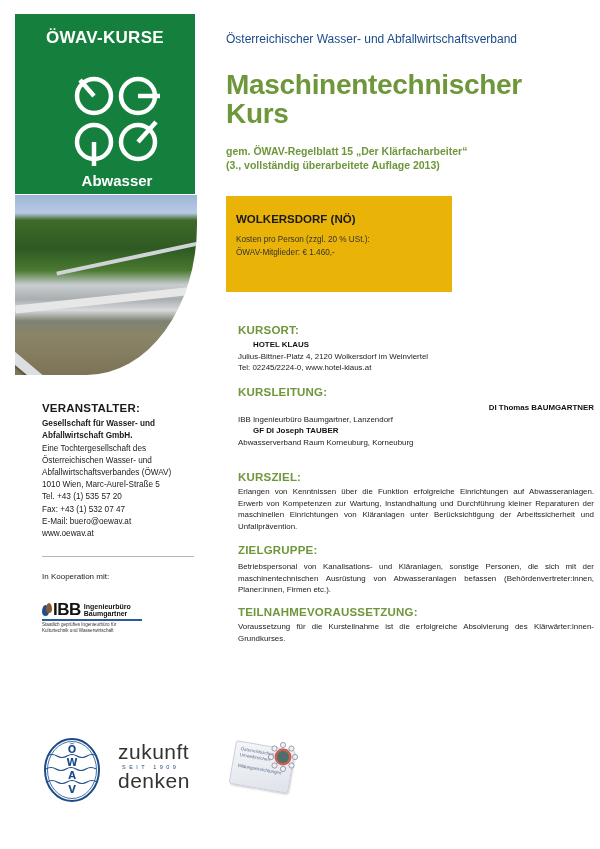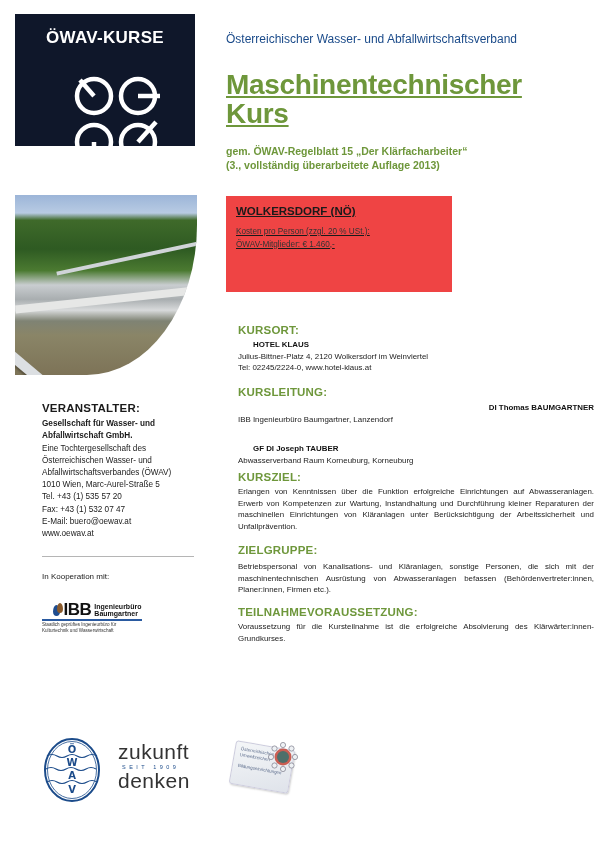--- a/index.html
+++ b/index.html
@@ -1,22 +1,22 @@
 <!DOCTYPE html>
 <html><head>
 <meta charset="utf-8">
 <style>
   * { margin: 0; padding: 0; box-sizing: border-box; }
   html, body { width: 600px; height: 849px; background: #ffffff; overflow: hidden; }
   body { position: relative; font-family: "Liberation Sans", "DejaVu Sans", sans-serif; color: #1a1a1a; }
 
   
   .brand-panel {
-    position: absolute; left: 15px; top: 14px; width: 180px; height: 132px;
-    background: #0f172a; color: #fff; text-align: center;
+    position: absolute; left: 15px; top: 14px; width: 180px; height: 180px;
+    background: #15803d; color: #fff; text-align: center;
   }
   .brand-title { position: absolute; top: 14px; left: 0; width: 100%; font-size: 17px; font-weight: bold; letter-spacing: 0.3px; }
   .brand-logo { position: absolute; top: 58px; left: 57px; width: 90px; height: 96px; }
   .brand-sub { position: absolute; top: 158px; left: 0; width: 100%; font-size: 15px; font-weight: bold; padding-left: 24px; }
 
   
   .photo {
     position: absolute; left: 15px; top: 195px; width: 182px; height: 180px;
     border-bottom-right-radius: 110px 150px; overflow: hidden;
     background: linear-gradient(180deg, #9cb5d8 0%, #b8cbe3 10%, #3f6a2a 14%, #2e5a22 30%, #4b7a31 42%, #c9cdd0 50%, #a9aeb0 58%, #d8dadb 64%, #7f8374 70%, #8a8567 78%, #7d7357 100%);
@@ -26,36 +26,36 @@
   .photo .walkway { position: absolute; left: 0; top: 100px; width: 200px; height: 8px; background: #e6e7e6; transform: rotate(-6deg); }
 
   
   .org { position: absolute; left: 42px; top: 402px; width: 160px; font-size: 8.2px; line-height: 12.2px; }
   .org h3 { font-size: 11.5px; font-weight: bold; margin-bottom: 4px; letter-spacing: 0.2px; }
   .org .bold { font-weight: bold; }
   .divider { position: absolute; left: 42px; top: 556px; width: 152px; height: 1px; background: #b5b5b5; }
   .coop-label { position: absolute; left: 42px; top: 572px; font-size: 8px; }
 
   .ibb { position: absolute; left: 42px; top: 602px; width: 110px; }
-  .ibb-row { display: flex; align-items: center; justify-content: center; }
+  .ibb-row { display: flex; align-items: center; }
   .ibb-drops { width: 10px; height: 14px; position: relative; margin-right: 1px; }
   .ibb-drops::before { content: ""; position: absolute; left: 0; top: 2px; width: 7px; height: 11px; background: #1f4d8f; border-radius: 50% 50% 50% 50% / 60% 60% 40% 40%; }
   .ibb-drops::after { content: ""; position: absolute; left: 4px; top: 0; width: 6px; height: 10px; background: #8a5a2b; border-radius: 50% 50% 50% 50% / 60% 60% 40% 40%; }
   .ibb-mark { font-size: 17px; font-weight: bold; color: #111; letter-spacing: -0.5px; line-height: 16px; }
   .ibb-name { font-size: 7px; font-weight: bold; line-height: 7.5px; margin-left: 3px; color: #111; }
   .ibb-line { height: 2px; background: #2a5aa0; margin-top: 1px; width: 100px; }
   .ibb-desc { font-size: 4.6px; line-height: 5.5px; color: #333; margin-top: 1px; }
 
   
   .right { position: absolute; left: 226px; }
   .org-name { top: 32px; font-size: 12px; color: #1b4b8a; }
-  .title { top: 70px; font-size: 28px; font-weight: bold; color: #6e973b; line-height: 29px; letter-spacing: -0.3px; text-decoration: underline; }
+  .title { top: 70px; font-size: 28px; font-weight: bold; color: #6e973b; line-height: 29px; letter-spacing: -0.3px; }
   .subtitle { top: 144px; font-size: 10.5px; font-weight: bold; color: #6e973b; line-height: 14px; }
 
-  .infobox { position: absolute; left: 226px; top: 196px; width: 226px; height: 96px; background: #ef4444; padding: 8px 10px; text-decoration: underline; }
+  .infobox { position: absolute; left: 226px; top: 196px; width: 226px; height: 96px; background: #eab308; padding: 16px 10px; }
   .infobox .place { font-size: 11.5px; font-weight: bold; line-height: 14px; }
   .infobox .cost { margin-top: 8px; font-size: 8.2px; line-height: 12.5px; color: #333; }
 
   .section { position: absolute; left: 238px; width: 356px; }
   .section h2 { font-size: 11.5px; font-weight: bold; color: #6e973b; letter-spacing: 0.2px; margin-bottom: 3px; }
   .section p { font-size: 7.9px; line-height: 11.6px; color: #222; }
   .section .b { font-weight: bold; color: #111; padding-left: 15px; }
   .justify { text-align: justify; }
 
   
@@ -150,21 +150,21 @@
   <h2>KURSORT:</h2>
   <p class="b">HOTEL KLAUS</p>
   <p>Julius-Bittner-Platz 4, 2120 Wolkersdorf im Weinviertel</p>
   <p>Tel: 02245/2224-0, www.hotel-klaus.at</p>
 </div>
 
 <div class="section" style="top:386px;">
   <h2>KURSLEITUNG:</h2>
   <p class="b" style="margin-top:4px;text-align:right;">DI Thomas BAUMGARTNER</p>
   <p>IBB Ingenieurbüro Baumgartner, Lanzendorf</p>
-  <p class="b" style="margin-top:18px;">GF DI Joseph TAUBER</p>
+  <p class="b" style="margin-top:0;">GF DI Joseph TAUBER</p>
   <p>Abwasserverband Raum Korneuburg, Korneuburg</p>
 </div>
 
 <div class="section" style="top:471px;">
   <h2>KURSZIEL:</h2>
   <p class="justify">Erlangen von Kenntnissen über die Funktion erfolgreiche Einrichtungen auf Abwasseranlagen. Erwerb von Kompetenzen zur Wartung, Instandhaltung und Durchführung kleiner Reparaturen der maschinellen Einrichtungen von Kläranlagen unter Berücksichtigung der Arbeitssicherheit und Unfallprävention.</p>
 </div>
 
 <div class="section" style="top:544px;">
   <h2 style="margin-bottom:5px;">ZIELGRUPPE:</h2>

